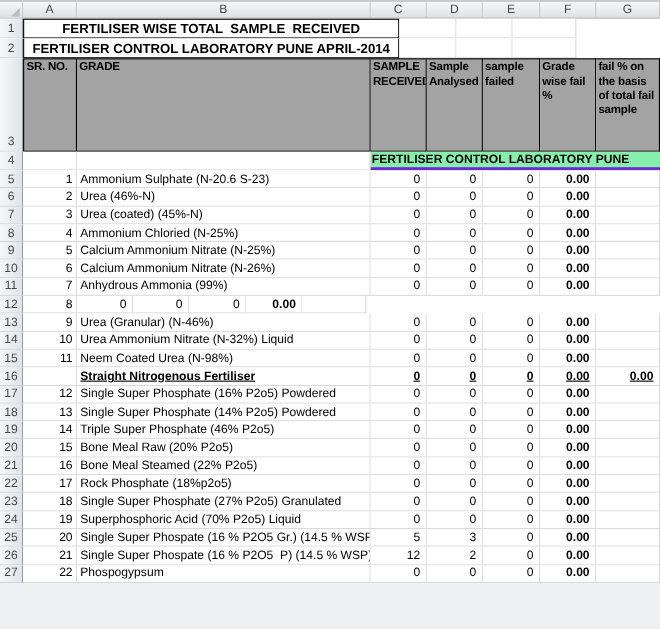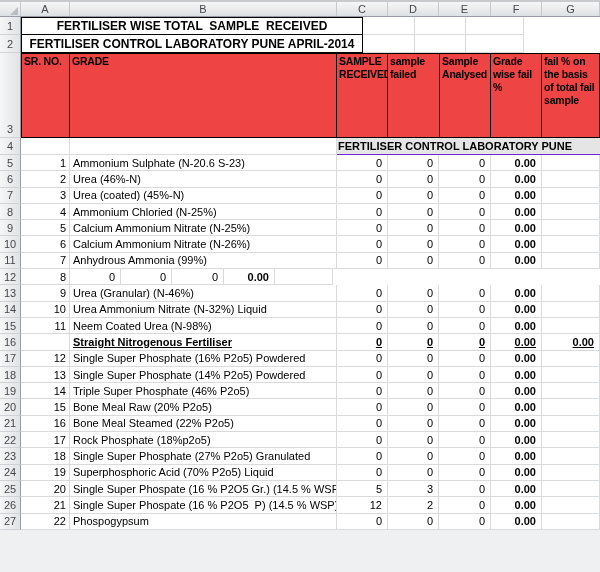--- a/index.html
+++ b/index.html
@@ -40,29 +40,29 @@
   .r1,.r2{height:18px}
   .titlecell{width:342px;flex:none;border:1px solid #000;background:#fff;
     display:flex;align-items:center;justify-content:center;
     font-weight:bold;font-size:12px;white-space:pre;overflow:hidden;}
   .r2 .titlecell{border-top:none;}
 
   
   .r3{height:85px}
   .r3 .gut{align-items:flex-end;padding-bottom:2px;}
   .h3{border-top:1.5px solid #000;border-right:1.5px solid #000;border-bottom:1.5px solid #000;
-    background:#ef4444;font-weight:bold;font-size:10.5px;letter-spacing:-0.2px;
+    background:#a3a3a3;font-weight:bold;font-size:10.5px;letter-spacing:-0.2px;
     line-height:13px;padding:1px 2px;overflow:hidden;}
   .h3.first{border-left:1.5px solid #000;}
 
   
   .r4{height:17px}
   .m4{width:263px;flex:none;display:flex;align-items:center;
-    font-weight:bold;border-bottom:1px solid #6d28d9;padding-left:1px;
-    white-space:nowrap;overflow:hidden;background:#e5e5e5;}
+    font-weight:bold;border-bottom:3px solid #6d28d9;padding-left:1px;
+    white-space:nowrap;overflow:hidden;background:#86efac;}
 
   
   .drow{height:16.3px;display:flex;flex:none;background:#fff;}
   .drow .gut{font-size:11px;}
   .dc{border-right:1px solid #d9dadc;border-bottom:1px solid #d9dadc;
     display:flex;align-items:center;overflow:hidden;background:#fff;}
   .cell-sr{justify-content:flex-end;padding-right:3px;}
   .cell-grade{padding-left:3px;white-space:pre;}
   .cell-num{justify-content:flex-end;padding-right:5px;}
   .col-f{font-weight:bold;}
@@ -103,22 +103,22 @@
     <div class="gcell wE"></div>
     <div class="gcell wF"></div>
     <div class="gcell wG"></div>
   </div>
 
   <div class="row r3">
     <div class="gut">3</div>
     <div class="h3 first wA">SR. NO.</div>
     <div class="h3 wB">GRADE</div>
     <div class="h3 wC">SAMPLE RECEIVED</div>
+    <div class="h3 wD">Sample Analysed</div>
     <div class="h3 wE">sample failed</div>
-    <div class="h3 wD">Sample Analysed</div>
     <div class="h3 wF">Grade wise fail %</div>
     <div class="h3 wG">fail % on the basis of total fail sample</div>
   </div>
 
   <div class="row r4">
     <div class="gut">4</div>
     <div class="gcell wA"></div>
     <div class="gcell wB"></div>
     <div class="m4">FERTILISER CONTROL LABORATORY PUNE</div>
   </div>

